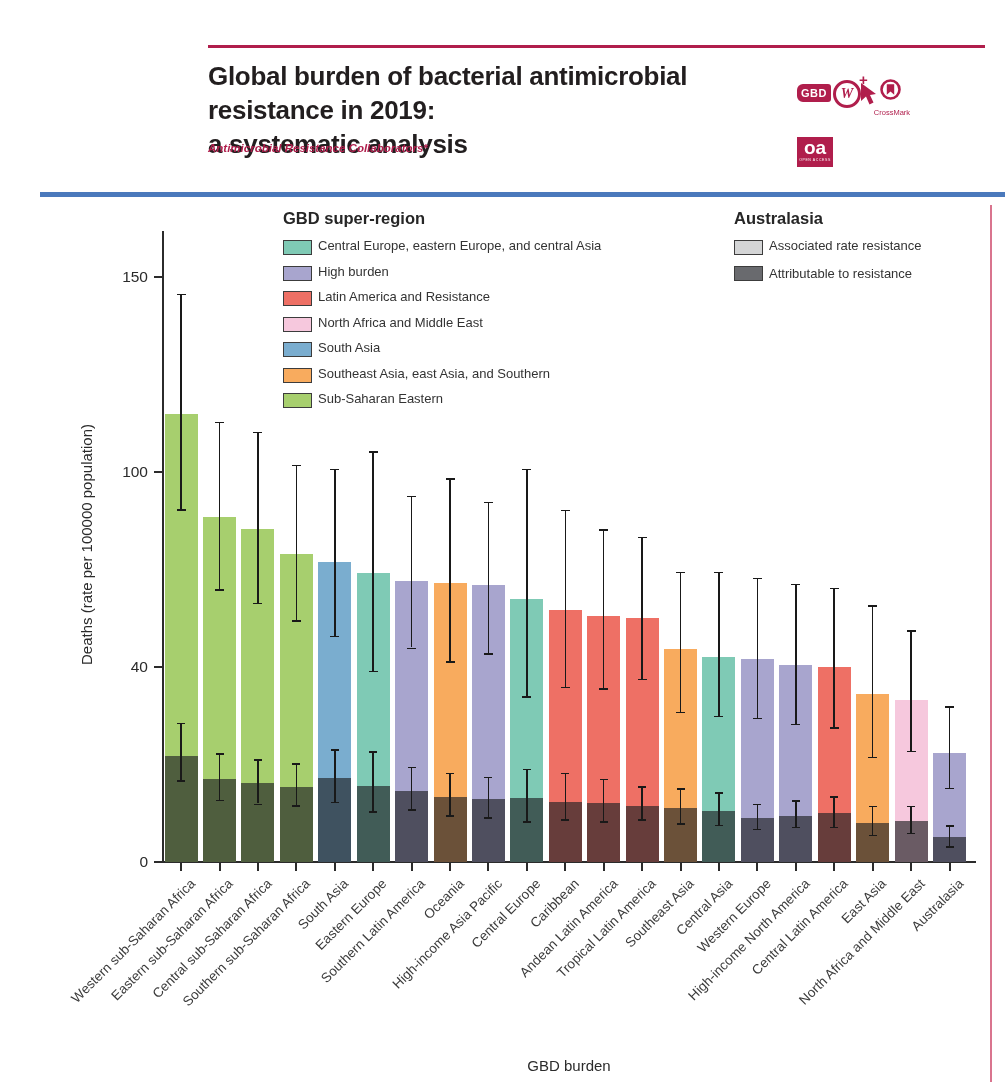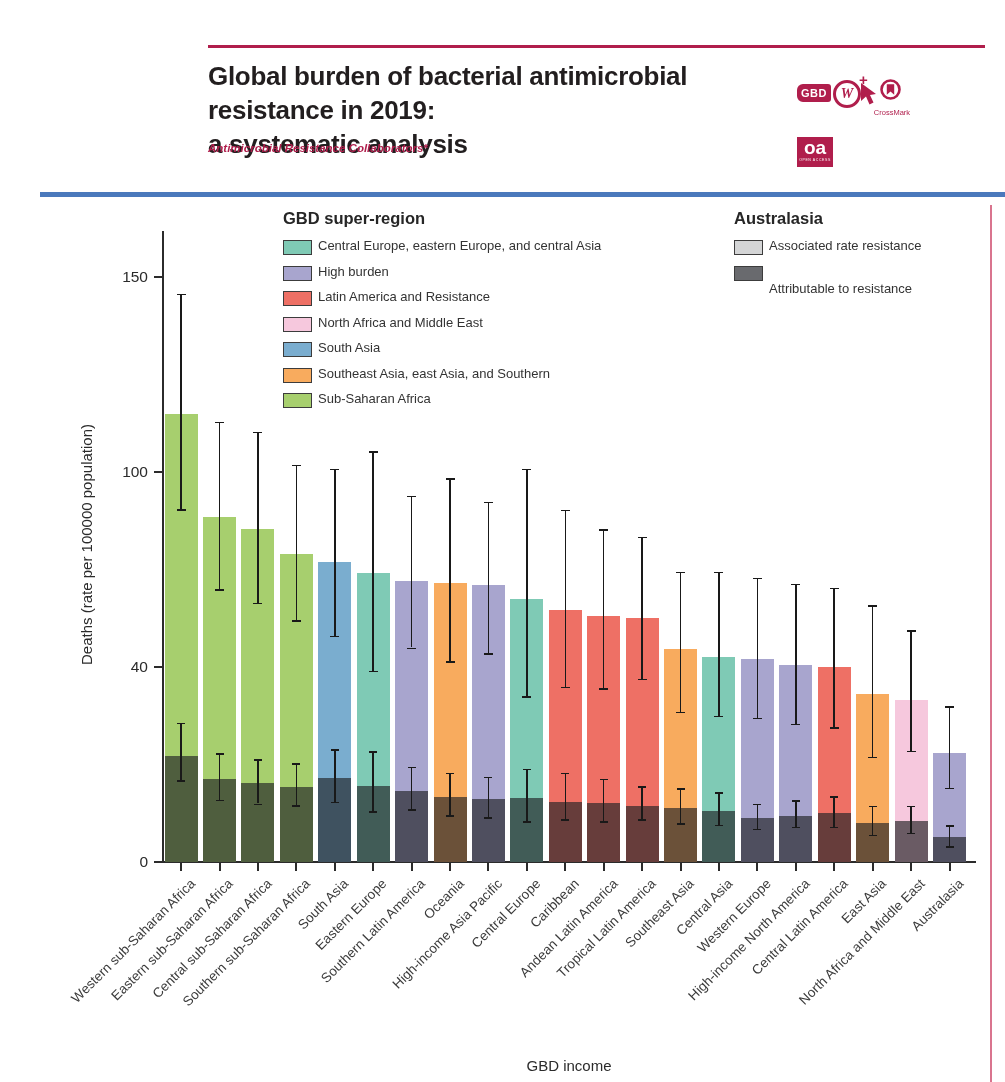--- a/index.html
+++ b/index.html
@@ -72,21 +72,21 @@
     <span class="oa-sub">OPEN ACCESS</span>
   </div>
 
   <div class="divider" style="background: rgb(74, 121, 188);"></div>
 
   <div id="chart">
     <div class="y-axis-line"></div>
     <div class="x-axis-line"></div>
     <div class="right-edge-line" style="background: rgb(217, 116, 142);"></div>
     <div class="y-axis-title">Deaths (rate per 100000 population)</div>
-    <div class="x-axis-title">GBD income</div>
+    <div class="x-axis-title">GBD burden</div>
     <div class="legend-title" style="left:283px;top:209px;">GBD super-region</div>
     <div class="legend-title" style="left:734px;top:209px;">Australasia</div>
   <div class="ytick" style="left: 154px; top: 861px; width: 9px;"></div>
       <div class="ytick-label" style="left: 108px; top: 853px;">0</div>
       <div class="ytick" style="left: 154px; top: 666px; width: 9px;"></div>
       <div class="ytick-label" style="left: 108px; top: 658px;">40</div>
       <div class="ytick" style="left: 154px; top: 471px; width: 9px;"></div>
       <div class="ytick-label" style="left: 108px; top: 463px;">100</div>
       <div class="ytick" style="left: 154px; top: 276px; width: 9px;"></div>
       <div class="ytick-label" style="left: 108px; top: 268px;">150</div>
@@ -306,20 +306,20 @@
       <div class="legend-label" style="left: 318px; top: 263.5px;">High burden</div>
       <div class="swatch" style="left: 283px; top: 291px; background: rgb(238, 112, 101);"></div>
       <div class="legend-label" style="left: 318px; top: 289px;">Latin America and Resistance</div>
       <div class="swatch" style="left: 283px; top: 316.5px; background: rgb(246, 200, 221);"></div>
       <div class="legend-label" style="left: 318px; top: 314.5px;">North Africa and Middle East</div>
       <div class="swatch" style="left: 283px; top: 342px; background: rgb(122, 173, 207);"></div>
       <div class="legend-label" style="left: 318px; top: 340px;">South Asia</div>
       <div class="swatch" style="left: 283px; top: 367.5px; background: rgb(248, 171, 94);"></div>
       <div class="legend-label" style="left: 318px; top: 365.5px;">Southeast Asia, east Asia, and Southern</div>
       <div class="swatch" style="left: 283px; top: 393px; background: rgb(167, 207, 110);"></div>
-      <div class="legend-label" style="left: 318px; top: 391px;">Sub-Saharan Africa</div>
+      <div class="legend-label" style="left: 318px; top: 391px;">Sub-Saharan Eastern</div>
       <div class="swatch" style="left: 734px; top: 240px; background: rgb(212, 213, 214);"></div>
       <div class="legend-label" style="left: 769px; top: 238px;">Associated rate resistance</div>
       <div class="swatch" style="left: 734px; top: 265.5px; background: rgb(105, 106, 110);"></div>
-      <div class="legend-label" style="left: 769px; top: 281px;">Attributable to resistance</div>
+      <div class="legend-label" style="left: 769px; top: 266px;">Attributable to resistance</div>
     </div>
 
 </div>
 
 </body></html>

